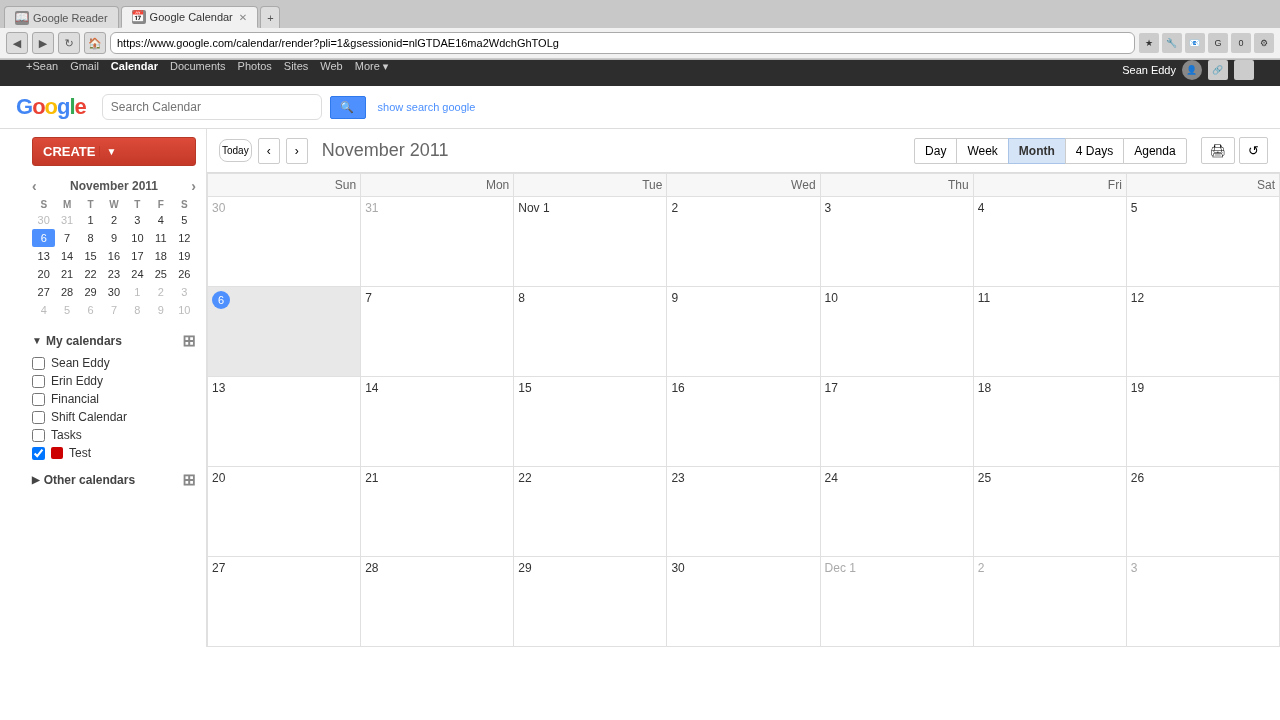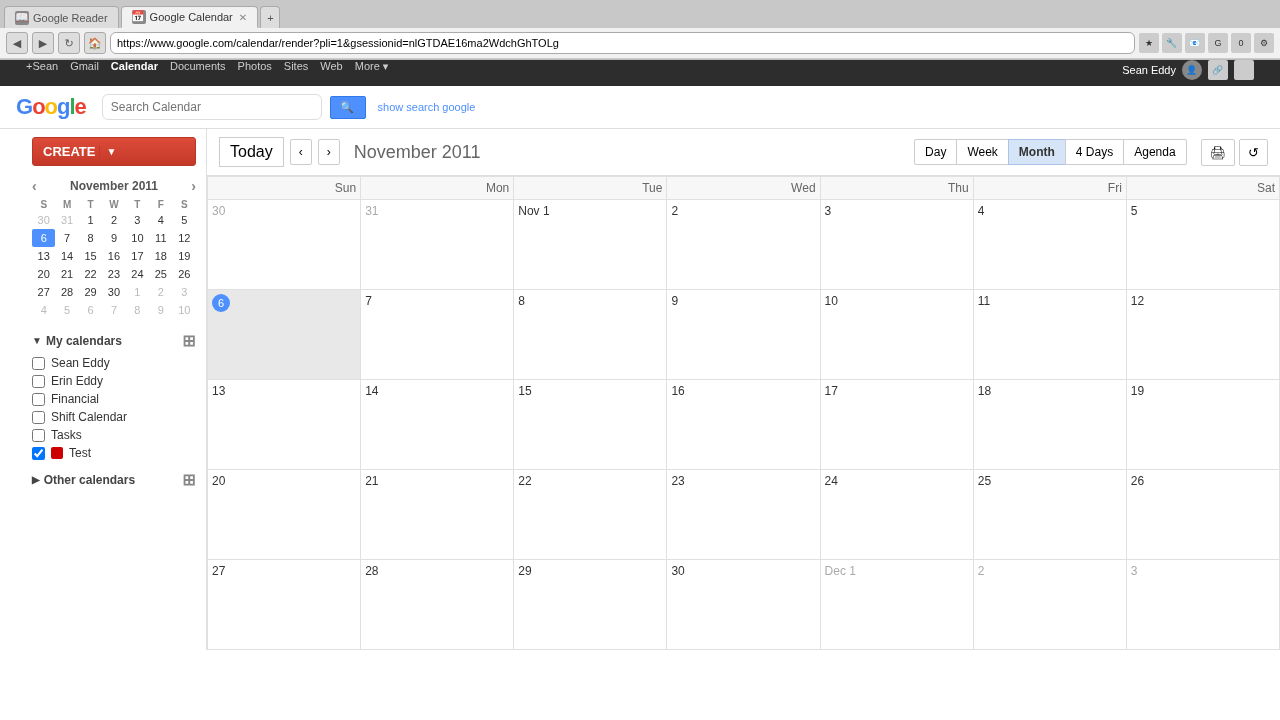--- a/index.html
+++ b/index.html
@@ -58,21 +58,21 @@
     .section-header { display: flex; align-items: center; font-size: 12px; font-weight: bold; color: #444; margin: 8px 0 4px; cursor: pointer; }
     .section-arrow { margin-right: 4px; font-size: 10px; }
     .section-manage { margin-left: auto; font-size: 16px; color: #888; cursor: pointer; }
     .cal-item { display: flex; align-items: center; gap: 6px; padding: 2px 0; font-size: 12px; }
     .cal-item input[type=checkbox] { margin: 0; }
     .cal-color { width: 12px; height: 12px; border-radius: 2px; display: inline-block; }
 
     
     .main-calendar { flex: 1; }
     .cal-toolbar { display: flex; align-items: center; padding: 8px 12px; gap: 6px; border-bottom: 1px solid #ddd; }
-    .today-btn { border: 1px solid #ccc; background: white; padding: 5px 10px; border-radius: 0; cursor: pointer; font-size: 16px; }
+    .today-btn { border: 1px solid #ccc; background: white; padding: 5px 2px; border-radius: 8px; cursor: pointer; font-size: 10px; }
     .nav-arrow { border: 1px solid #ccc; background: white; padding: 5px 8px; border-radius: 2px; cursor: pointer; font-size: 12px; }
     .cal-title { font-size: 18px; color: #666; margin: 0 8px; font-weight: normal; }
     .view-btns { margin-left: auto; display: flex; }
     .view-btn { border: 1px solid #ccc; background: white; padding: 5px 10px; font-size: 12px; cursor: pointer; margin-left: -1px; }
     .view-btn:first-child { border-radius: 2px 0 0 2px; }
     .view-btn:last-child { border-radius: 0 2px 2px 0; }
     .view-btn.active { background: #d6e4f7; border-color: #aac4e8; color: #333; font-weight: bold; }
     .cal-action-btns { display: flex; gap: 4px; margin-left: 8px; }
     .cal-action-btn { border: 1px solid #ccc; background: white; padding: 5px 8px; border-radius: 2px; cursor: pointer; font-size: 13px; }
 

